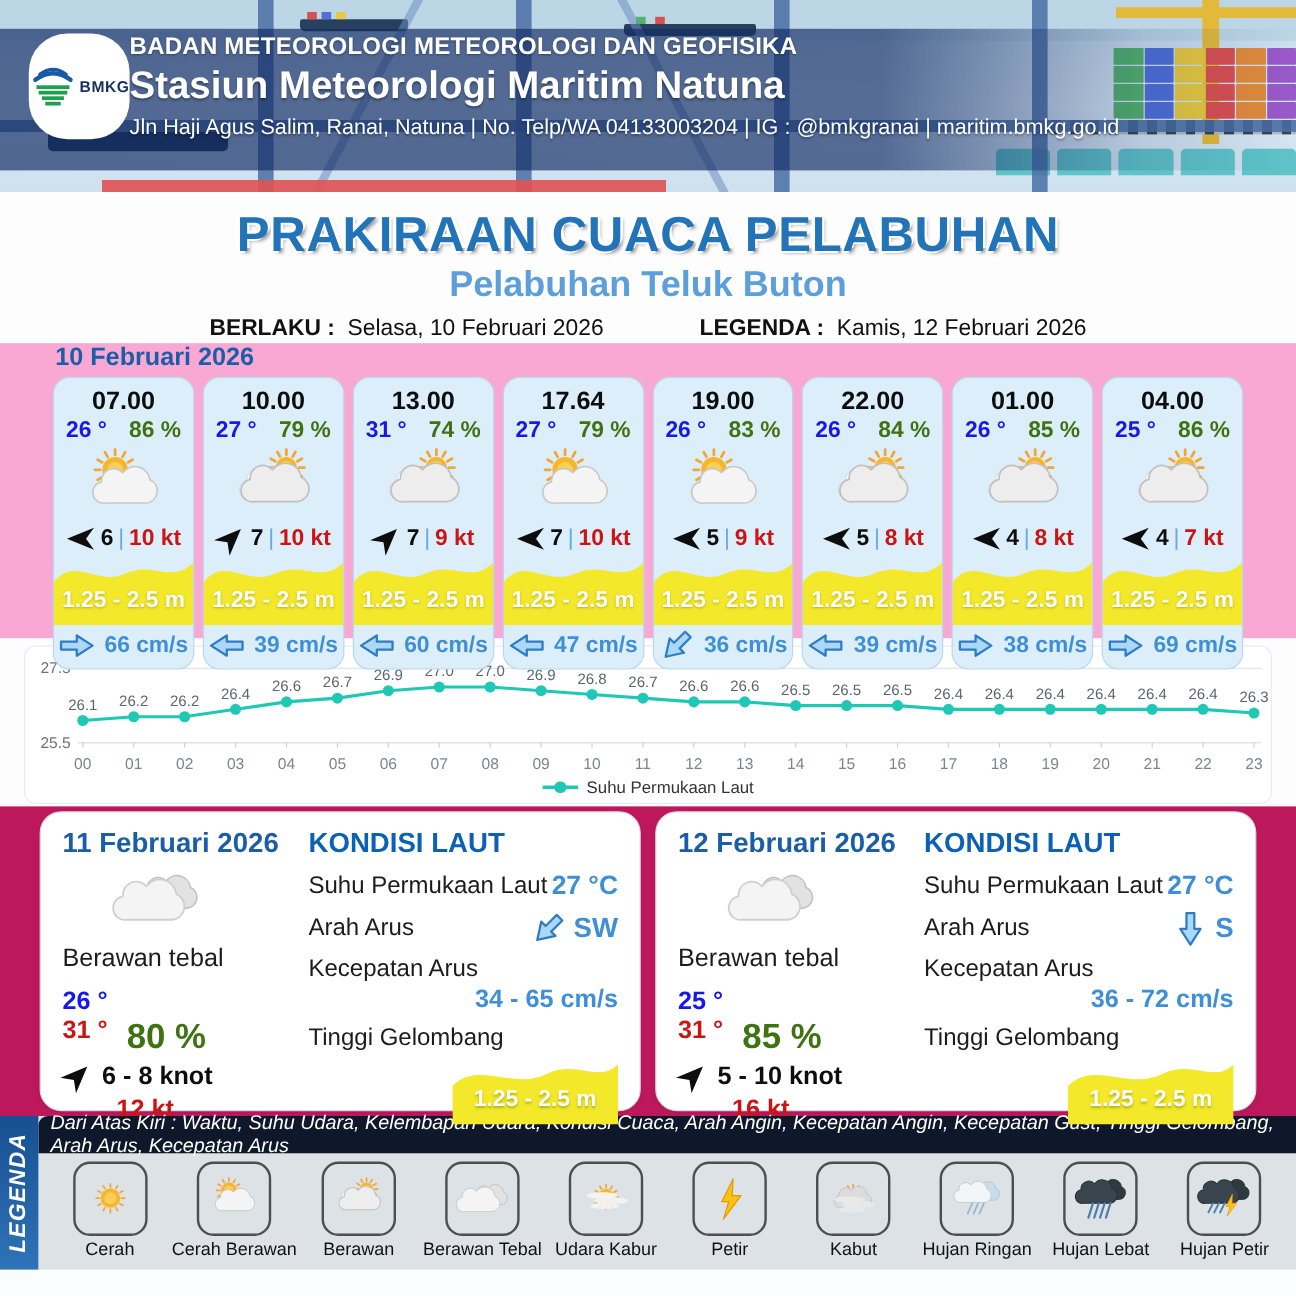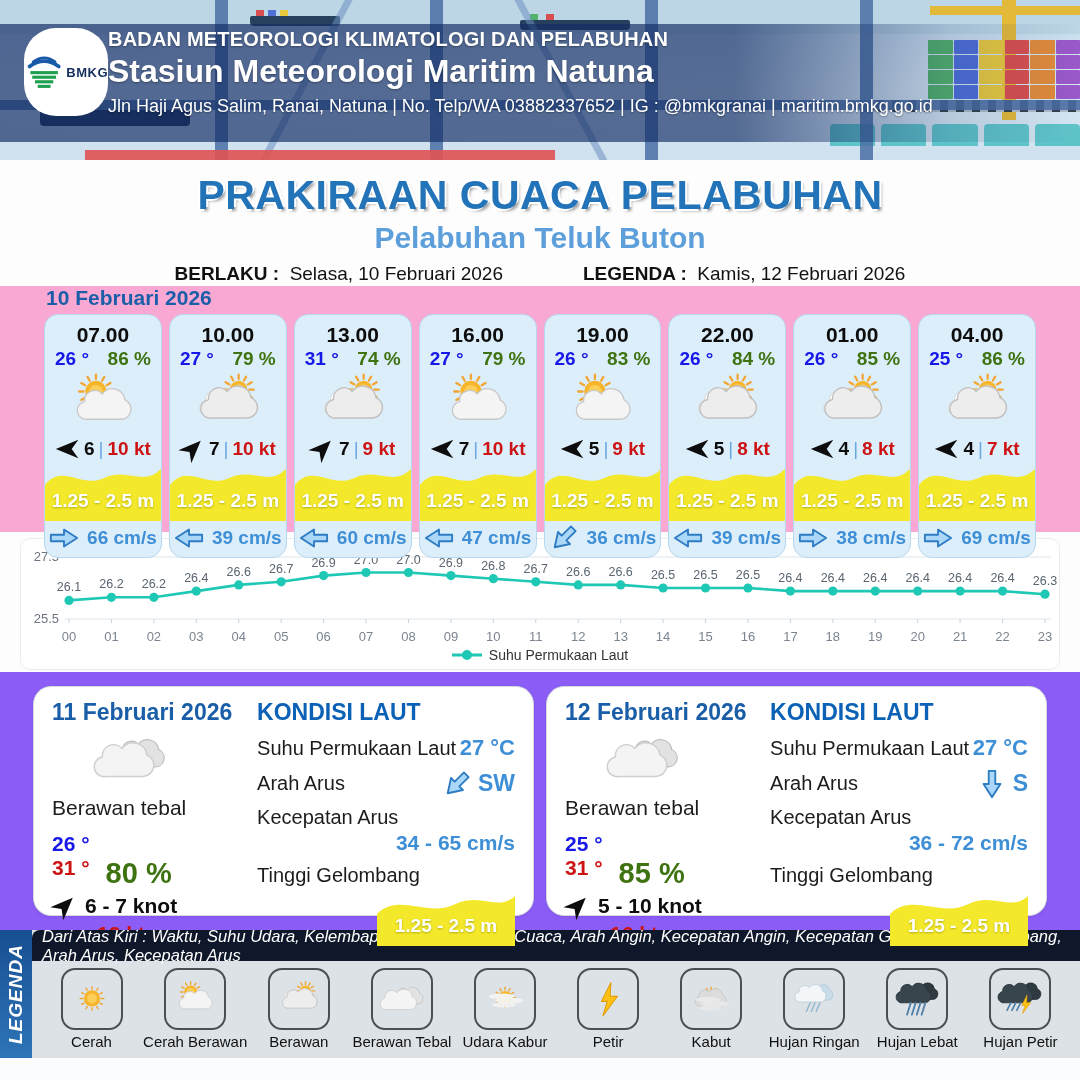--- a/index.html
+++ b/index.html
@@ -69,21 +69,21 @@
             font-size:19px; font-weight:bold; color:#3E8FD6; }
   .barrow { display:inline-flex; width:30px; height:22px; }
   .barrow svg { width:100%; height:100%; }
 
   
   .chart-sec { height:140px; background:#fdfdfe; padding:6px 20px 0; }
   .chart-panel { background:#fff; border:1px solid #e7ecf1; border-radius:10px; height:132px; padding-top:2px; }
   .chart-legend { display:flex; align-items:center; justify-content:center; gap:7px; font-size:14px; color:#333; margin-top:-2px; }
 
   
-  .bottom-bg { height:258px; background:#8b5cf6; padding:14px 33px; display:flex; gap:12px; }
+  .bottom-bg { height:258px; background:#be185d; padding:4px 33px; display:flex; gap:12px; }
   .day-card { flex:1; background:#fff; border:1px solid #d3d9de; border-radius:18px; box-shadow:0 1px 3px rgba(0,0,0,.08);
               padding:12px 18px 10px; display:grid; grid-template-columns:43% 57%; }
   .dc-date { font-size:23px; font-weight:bold; color:#1B5EA8; }
   .dc-icon svg { width:100px; height:62px; margin:2px 0 0 28px; }
   .dc-cond { font-size:21px; color:#1c1c1c; margin-top:2px; }
   .dc-temps { display:flex; align-items:center; gap:16px; margin-top:2px; }
   .dc-tmin { color:#1717E8; font-size:21px; font-weight:bold; }
   .dc-tmax { color:#CC1414; font-size:21px; font-weight:bold; }
   .dc-hum { color:#3F7312; font-size:29px; font-weight:bold;margin-top:35px; }
   .dc-wind { display:flex; align-items:center; gap:8px; font-size:21px; font-weight:bold; color:#0d0d0d; margin-top:4px; }
@@ -100,21 +100,21 @@
   .dc-wavebox svg path { fill:#F3E829; }
 
   
   .legend { height:128px; display:flex; }
   .leg-side { width:32px; background:linear-gradient(180deg,#2e74b8,#174f92); color:#fff; font-weight:bold; font-style:italic;
               font-size:19px; letter-spacing:1px; writing-mode:vertical-rl; transform:rotate(180deg);
               display:flex; align-items:center; justify-content:center; }
   .leg-main { flex:1; background:#dde2e6; display:flex; flex-direction:column; }
   .leg-note { background:#0f172a; color:#fff; font-style:italic; font-size:16.5px; height:31px;
               display:flex; align-items:center; padding:0 10px; border-top-left-radius:8px; }
-  .leg-items { flex:1; display:flex; padding:7px 8px 16px; }
+  .leg-items { flex:1; display:flex; padding:7px 8px 16px;justify-content:center; }
   .leg-item { flex:1; display:flex; flex-direction:column; align-items:center; gap:3px; }
   .leg-box { width:62px; height:62px; border:2px solid #4a4f55; border-radius:14px;
              display:flex; align-items:center; justify-content:center; }
   .leg-box svg { width:54px; height:46px; }
   .leg-label { font-size:15px; color:#111; font-weight:500; white-space:nowrap; }
 </style>
 </head>
 <body>
 
 <div class="header">
@@ -179,23 +179,23 @@
       <path d="M6,16 Q22,4 38,16" fill="none" stroke="#1859a8" stroke-width="4" stroke-linecap="round"></path>
       <path d="M10,11 Q22,2 34,11" fill="none" stroke="#1859a8" stroke-width="3" stroke-linecap="round"></path>
       <rect x="7" y="21" width="30" height="3.4" fill="#1ea050"></rect>
       <rect x="9" y="26" width="26" height="3.4" fill="#1ea050"></rect>
       <rect x="12" y="31" width="20" height="3.4" fill="#1ea050"></rect>
       <rect x="15" y="36" width="14" height="3.4" fill="#1ea050"></rect>
     </svg>
     <span class="logo-text">BMKG</span>
   </div>
   <div class="hdr-text">
-    <div class="hdr-agency">BADAN METEOROLOGI KLIMATOLOGI DAN PELABUHAN</div>
+    <div class="hdr-agency">BADAN METEOROLOGI METEOROLOGI DAN GEOFISIKA</div>
     <div class="hdr-station">Stasiun Meteorologi Maritim Natuna</div>
-    <div class="hdr-address">Jln Haji Agus Salim, Ranai, Natuna  | No. Telp/WA 03882337652 | IG : @bmkgranai | maritim.bmkg.go.id</div>
+    <div class="hdr-address">Jln Haji Agus Salim, Ranai, Natuna  | No. Telp/WA 04133003204 | IG : @bmkgranai | maritim.bmkg.go.id</div>
   </div>
 </div>
 
 <div class="titleblock">
   <div class="main-title">PRAKIRAAN CUACA PELABUHAN</div>
   <div class="sub-title">Pelabuhan Teluk Buton</div>
   <div class="validity">
     <span><b>BERLAKU :</b>&nbsp; <span>Selasa, 10 Februari 2026</span></span>
     <span><b>LEGENDA :</b>&nbsp; <span>Kamis, 12 Februari 2026</span></span>
   </div>
@@ -357,21 +357,21 @@
       <span class="barrow" style="transform: rotate(180deg);">
         <svg viewBox="0 0 32 22">
               <path d="M2,7.5 h14 v-5.5 l14,9 -14,9 v-5.5 h-14 z" fill="#ABD7F8" stroke="#2E7CC3" stroke-width="2" stroke-linejoin="round"></path>
             </svg>
       </span>
       <span>60 cm/s</span>
     </div>
   </div>
 
   <div class="fcard">
-    <div class="fc-time">16.00</div>
+    <div class="fc-time">17.64</div>
     <div class="fc-tr">
       <span class="fc-temp">27 °</span>
       <span class="fc-hum">79 %</span>
     </div>
     <div class="fc-icon"><svg viewBox="0 0 100 70" preserveAspectRatio="xMidYMid meet">
             <line x1="56" y1="22" x2="61" y2="22" stroke="#F2A634" stroke-width="2.6" stroke-linecap="round"></line>
             <line x1="54.124355652982146" y1="29" x2="58.45448267190434" y2="31.5" stroke="#F2A634" stroke-width="2.6" stroke-linecap="round"></line>
             <line x1="49" y1="34.12435565298214" x2="51.5" y2="38.45448267190433" stroke="#F2A634" stroke-width="2.6" stroke-linecap="round"></line>
             <line x1="42" y1="36" x2="42" y2="41" stroke="#F2A634" stroke-width="2.6" stroke-linecap="round"></line>
             <line x1="35" y1="34.124355652982146" x2="32.5" y2="38.45448267190434" stroke="#F2A634" stroke-width="2.6" stroke-linecap="round"></line>
@@ -763,21 +763,21 @@
           <div class="dc-tmax">31 °</div>
         </div>
         <div class="dc-hum">80 %</div>
       </div>
       <div class="dc-wind">
         <span class="dart" style="transform: rotate(-45deg);">
           <svg viewBox="0 0 30 24">
               <path d="M29,12 L2,1 L10,12 L2,23 Z" fill="#0d0d0d"></path>
             </svg>
         </span>
-        <span>6  - 7 knot</span>
+        <span>6  - 8 knot</span>
       </div>
       <div class="dc-gust">12 kt</div>
     </div>
     <div class="dc-right">
       <div class="dc-sea-title">KONDISI LAUT</div>
       <div class="dc-row">
         <span>Suhu Permukaan Laut</span>
         <span class="blue dc-sst">27 °C</span>
       </div>
       <div class="dc-row">

